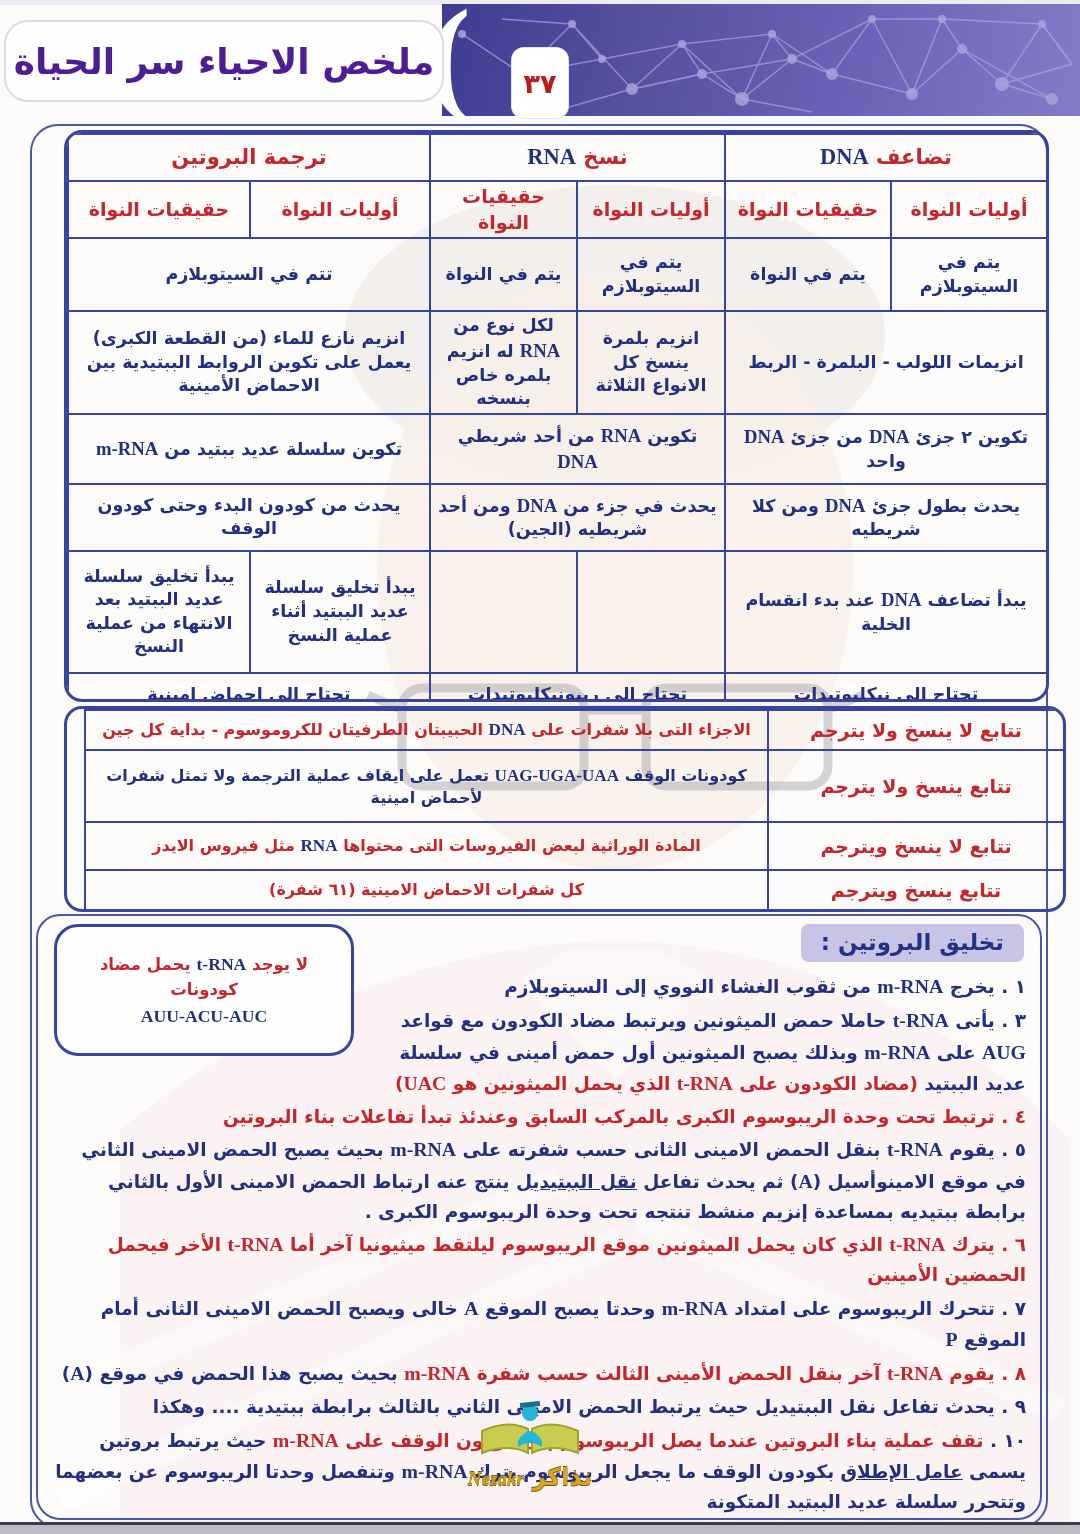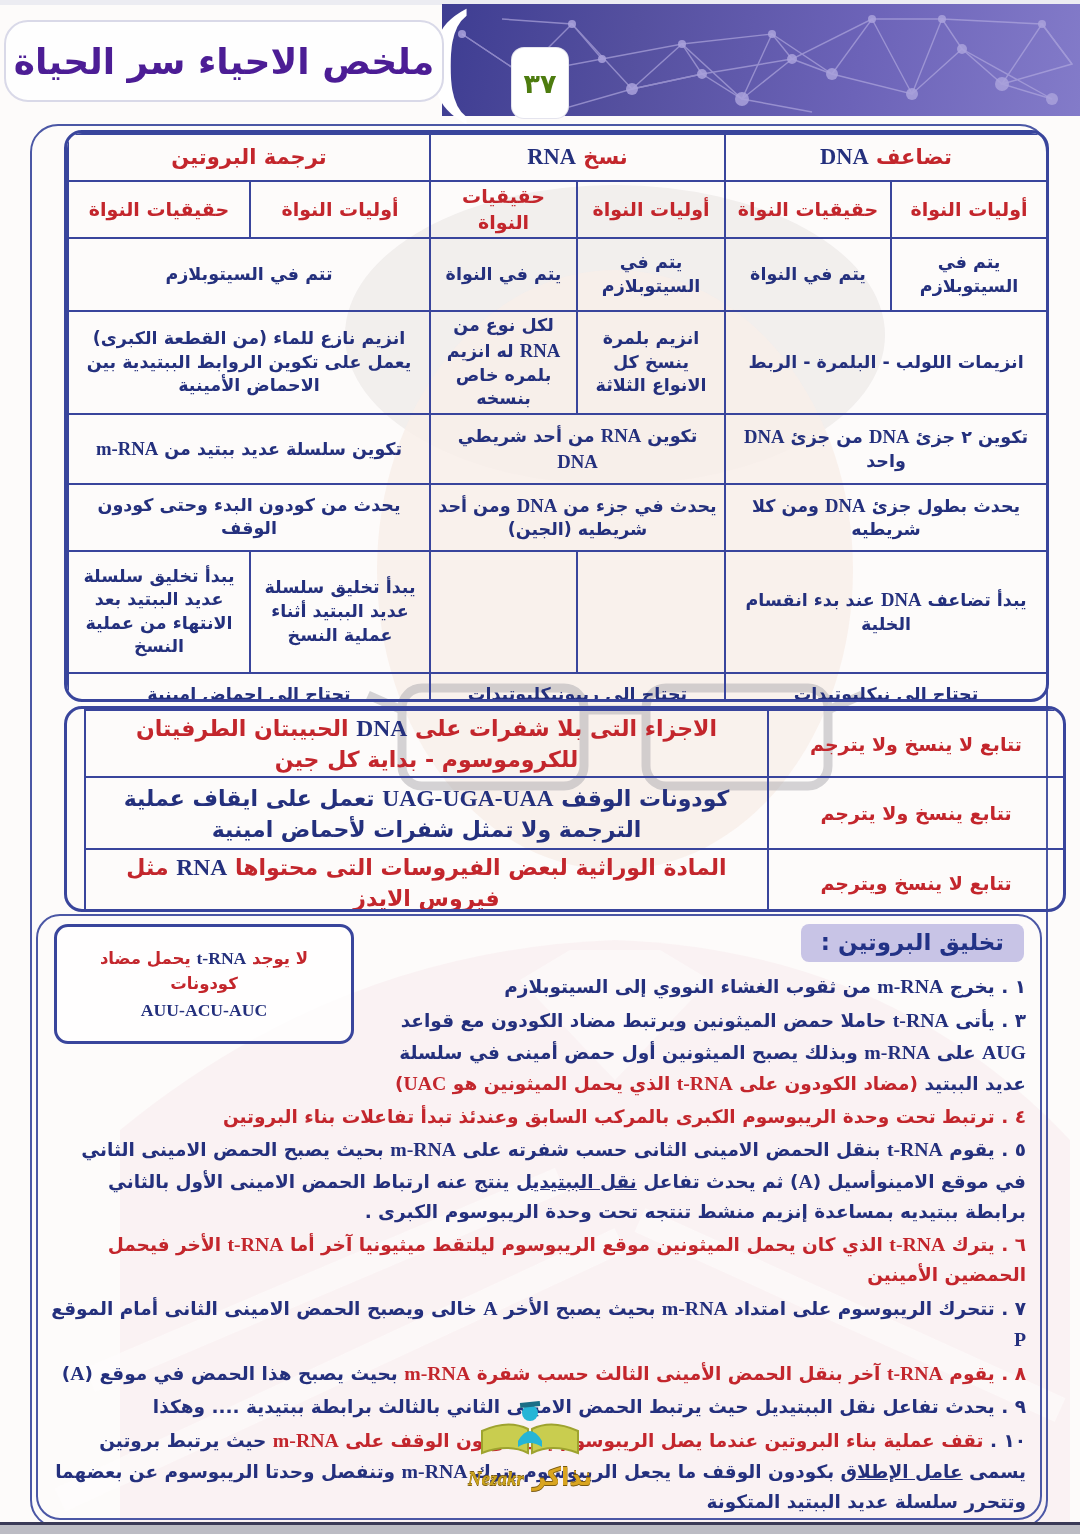--- a/index.html
+++ b/index.html
@@ -21,50 +21,50 @@
   .top-strip{left:0;top:0;width:1080px;height:5px;background:#ececf2;}
   .banner{left:442px;top:4px;width:638px;height:112px;
     background:linear-gradient(100deg,#3e3d92 0%,#55509f 30%,#6c63b8 65%,#837bc9 100%);}
   .banner svg{display:block;}
   .open-paren{left:428px;top:-16px;width:70px;height:150px;color:#ffffff;
     font-family:"Liberation Serif","DejaVu Serif",serif;font-size:128px;font-weight:600;line-height:1.1;}
   .title-box{left:4px;top:20px;width:436px;height:78px;background:#fefefe;
     border:2px solid #d9d9e8;border-radius:24px;display:flex;align-items:center;justify-content:center;}
   .title-box .t{color:#4c1d95;font-size:36px;font-weight:bold;white-space:nowrap;}
   .page-tab{left:512px;top:48px;width:56px;height:70px;background:#ffffff;border-radius:12px;
-    display:flex;align-items:center;justify-content:center;color:#4d7c0f;font-size:27px;font-weight:bold;
+    display:flex;align-items:center;justify-content:center;color:#b91c1c;font-size:27px;font-weight:bold;
     box-shadow:0 0 0 1px #e4e4ee;}
   
   .bg-figure{left:0;top:120px;width:1080px;height:1414px;opacity:.5;pointer-events:none;z-index:0;}
   
   .outer-frame{left:30px;top:124px;width:1014px;height:1400px;border:2px solid #4b57a5;border-radius:28px;z-index:1;}
   
   .tbl-wrap{z-index:2;border:3px solid var(--border);border-radius:18px;overflow:hidden;background:transparent;}
   table{border-collapse:collapse;table-layout:fixed;width:100%;height:100%;}
   td{border:2.5px solid var(--border);text-align:center;vertical-align:middle;
      padding:2px 6px;font-weight:bold;color:var(--blue);margin-left:47px;}
   .t1{left:64px;top:130px;width:979px;height:566px;}
   .t1 td{font-size:17.5px;line-height:1.35;}
   .t1 .ghead{font-size:21px;}
   .t1 .shead{font-size:19px;color:var(--red);}
   .t2{left:64px;top:706px;width:979px;height:200px;padding-left:17px;}
   .t2 .lbl{font-size:19px;color:var(--red);}
-  .t2 .dsc{font-size:22px;line-height:1.35;}
+  .t2 .dsc{font-size:16px;line-height:1.35;}
   
   .c-red{color:var(--red);}
   .c-blue{color:var(--blue);}
   .latin{font-family:"Liberation Serif","DejaVu Serif",serif;font-size:1.07em;font-weight:600;}
   .ul{text-decoration:underline;}
   
   .section{left:36px;top:914px;width:1006px;height:606px;border:2px solid #4b57a5;border-radius:24px;
     z-index:2;padding:6px 14px 4px 12px;box-sizing:border-box;direction:rtl;}
   .bubble{display:inline-block;background:#c8c4e6;border-radius:8px;padding:5px 20px 7px 20px;
     color:#223286;font-size:23px;font-weight:bold;margin:2px 2px 6px 0;}
-  .note-box{float:left;width:300px;border:3px solid var(--border);border-radius:14px;
-    background:rgba(255,255,255,.75);padding:18px 8px;margin:2px 14px 6px 4px;
+  .note-box{float:left;width:300px;border:3px solid var(--border);border-radius:24px;
+    background:rgba(255,255,255,.75);padding:24px 8px;margin:2px 14px 6px 4px;
     text-align:center;font-size:16.5px;font-weight:bold;line-height:1.5;box-sizing:border-box;}
   .points p{margin:3px 0;font-size:18.5px;font-weight:bold;line-height:1.58;text-align:right;}
   
   .watermark{left:455px;top:1401px;width:150px;height:92px;z-index:3;pointer-events:none;text-align:center;}
   .wm-text{font-size:24px;font-weight:bold;color:#d9a520;
     text-shadow:0 1px 0 #7a5a10, 0 -1px 0 #7a5a10;white-space:nowrap;}
   .wm-text .en{font-family:"Liberation Serif","DejaVu Serif",serif;font-style:italic;font-size:19px;color:#caa31c;}
   
   .bottom-bar{left:0;bottom:0;width:1080px;height:9px;background:#bcbcc4;border-top:3px solid #3a3a57;z-index:4;}
 </style>
@@ -231,21 +231,21 @@
   </div>
   <div>
     <span class="bubble">تخليق البروتين :</span>
   </div>
   <div class="points">
     <p><span class="c-blue">١ .  </span><span class="c-blue">يخرج </span><span class="c-blue latin">m-RNA</span><span class="c-blue"> من ثقوب الغشاء النووي إلى السيتوبلازم</span></p>
     <p><span class="c-blue">٣ .  </span><span class="c-blue">يأتى </span><span class="c-blue latin">t-RNA</span><span class="c-blue"> حاملا حمض الميثونين ويرتبط مضاد الكودون مع قواعد </span><span class="c-blue latin">AUG</span><span class="c-blue"> على </span><span class="c-blue latin">m-RNA</span><span class="c-blue"> وبذلك يصبح الميثونين أول حمض أمينى في سلسلة عديد الببتيد </span><span class="c-red">(مضاد الكودون على </span><span class="c-red latin">t-RNA</span><span class="c-red"> الذي يحمل الميثونين هو </span><span class="c-red latin">UAC</span><span class="c-red">)</span></p>
     <p><span class="c-red">٤ .  </span><span class="c-red">ترتبط تحت وحدة الريبوسوم الكبرى بالمركب السابق وعندئذ تبدأ تفاعلات بناء البروتين</span></p>
     <p><span class="c-blue">٥ .  </span><span class="c-blue">يقوم </span><span class="c-blue latin">t-RNA</span><span class="c-blue"> بنقل الحمض الامينى الثانى حسب شفرته على </span><span class="c-blue latin">m-RNA</span><span class="c-blue"> بحيث يصبح الحمض الامينى الثاني في موقع الامينوأسيل (</span><span class="c-blue latin">A</span><span class="c-blue">) ثم يحدث تفاعل </span><span class="c-blue ul">نقل الببتيديل</span><span class="c-blue"> ينتج عنه ارتباط الحمض الامينى الأول بالثاني برابطة ببتيديه بمساعدة إنزيم منشط تنتجه تحت وحدة الريبوسوم الكبرى .</span></p>
     <p><span class="c-red">٦ .  </span><span class="c-red">يترك </span><span class="c-red latin">t-RNA</span><span class="c-red"> الذي كان يحمل الميثونين موقع الريبوسوم ليلتقط ميثيونيا آخر أما </span><span class="c-red latin">t-RNA</span><span class="c-red"> الأخر فيحمل الحمضين الأمينين</span></p>
-    <p><span class="c-blue">٧ .  </span><span class="c-blue">تتحرك الريبوسوم على امتداد </span><span class="c-blue latin">m-RNA</span><span class="c-blue"> بحيث يصبح الأخر </span><span class="c-blue latin">A</span><span class="c-blue"> خالى ويصبح الحمض الامينى الثانى أمام الموقع </span><span class="c-blue latin">P</span></p>
+    <p><span class="c-blue">٧ .  </span><span class="c-blue">تتحرك الريبوسوم على امتداد </span><span class="c-blue latin">m-RNA</span><span class="c-blue"> وحدتا يصبح الموقع </span><span class="c-blue latin">A</span><span class="c-blue"> خالى ويصبح الحمض الامينى الثانى أمام الموقع </span><span class="c-blue latin">P</span></p>
     <p><span class="c-red">٨ .  </span><span class="c-red">يقوم </span><span class="c-red latin">t-RNA</span><span class="c-red"> آخر بنقل الحمض الأمينى الثالث حسب شفرة </span><span class="c-red latin">m-RNA</span><span class="c-blue">  بحيث يصبح هذا الحمض في موقع (</span><span class="c-blue latin">A</span><span class="c-blue">)</span></p>
     <p><span class="c-blue">٩ .  </span><span class="c-blue">يحدث تفاعل نقل الببتيديل حيث يرتبط الحمض الامينى الثاني بالثالث برابطة ببتيدية .... وهكذا</span></p>
     <p><span class="c-blue">١٠ .  </span><span class="c-red">تقف عملية بناء البروتين عندما يصل الريبوسوم إلى كودون الوقف على </span><span class="c-red latin">m-RNA</span><span class="c-blue"> حيث يرتبط بروتين يسمى </span><span class="c-blue ul">عامل الإطلاق</span><span class="c-blue"> بكودون الوقف ما يجعل الريبوسوم يترك </span><span class="c-blue latin">m-RNA</span><span class="c-blue"> وتنفصل وحدتا الريبوسوم عن بعضهما وتتحرر سلسلة عديد الببتيد المتكونة</span></p>
   </div>
 </div>
 
 <div class="abs watermark">
   <svg width="120" height="58" viewBox="0 0 120 58">
     <path d="M12,30 Q38,18 58,28 L58,52 Q38,42 12,52 Z" fill="#c9cd4f" stroke="#9ea32f" stroke-width="2"></path>
     <path d="M108,30 Q82,18 62,28 L62,52 Q82,42 108,52 Z" fill="#c9cd4f" stroke="#9ea32f" stroke-width="2"></path>

